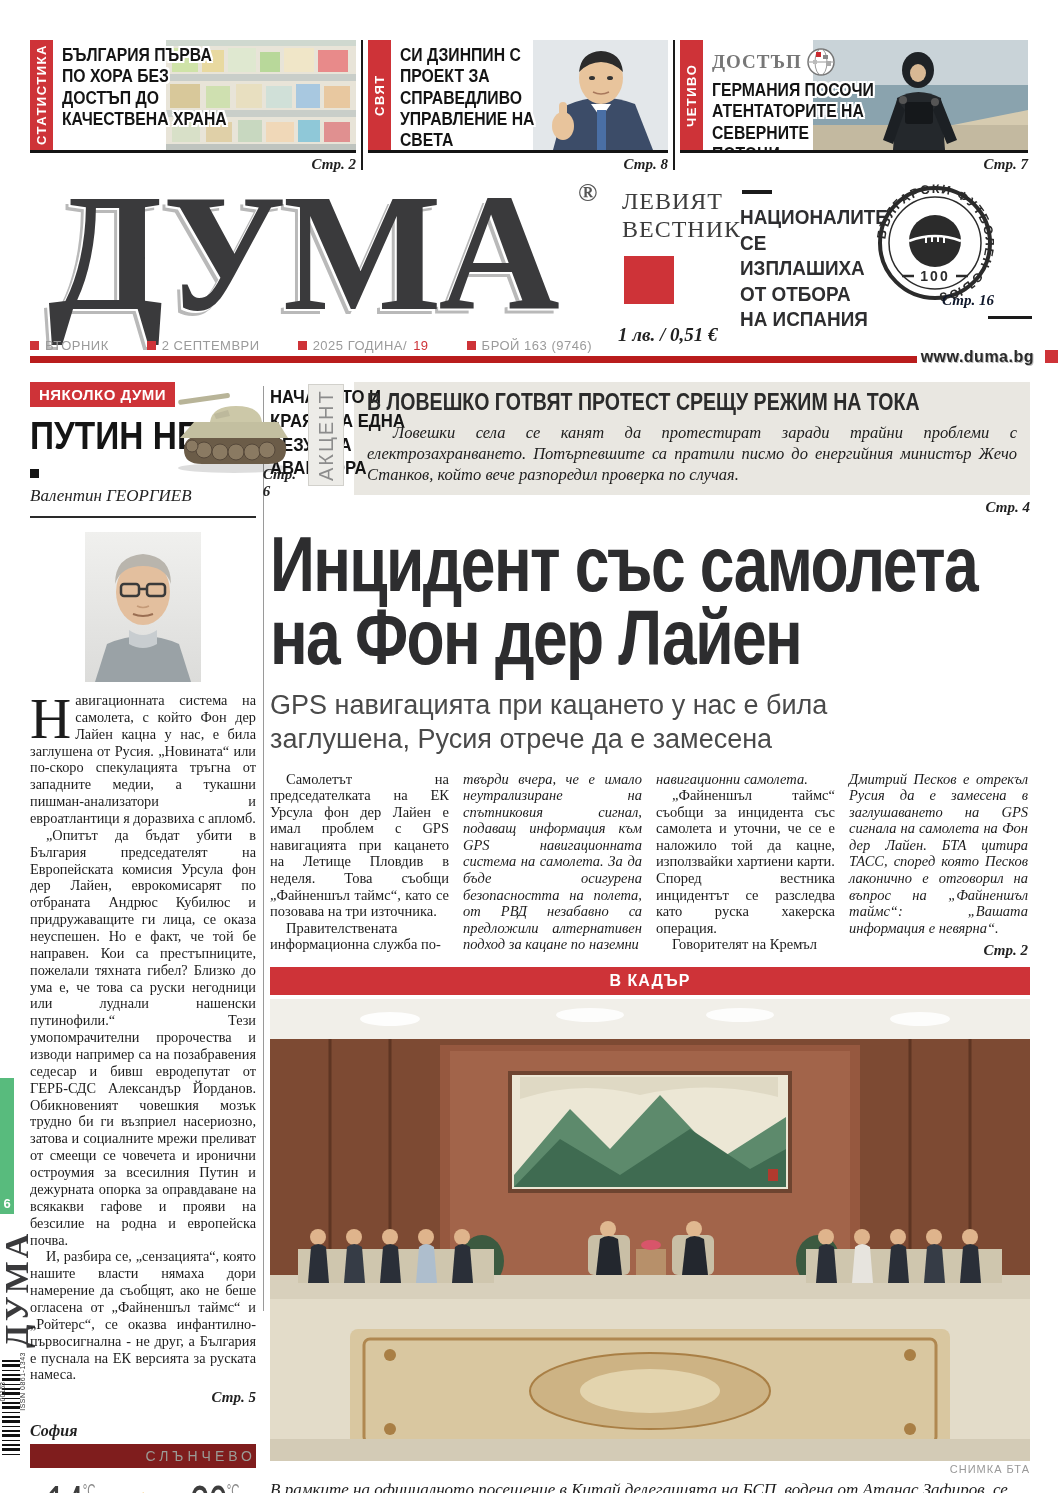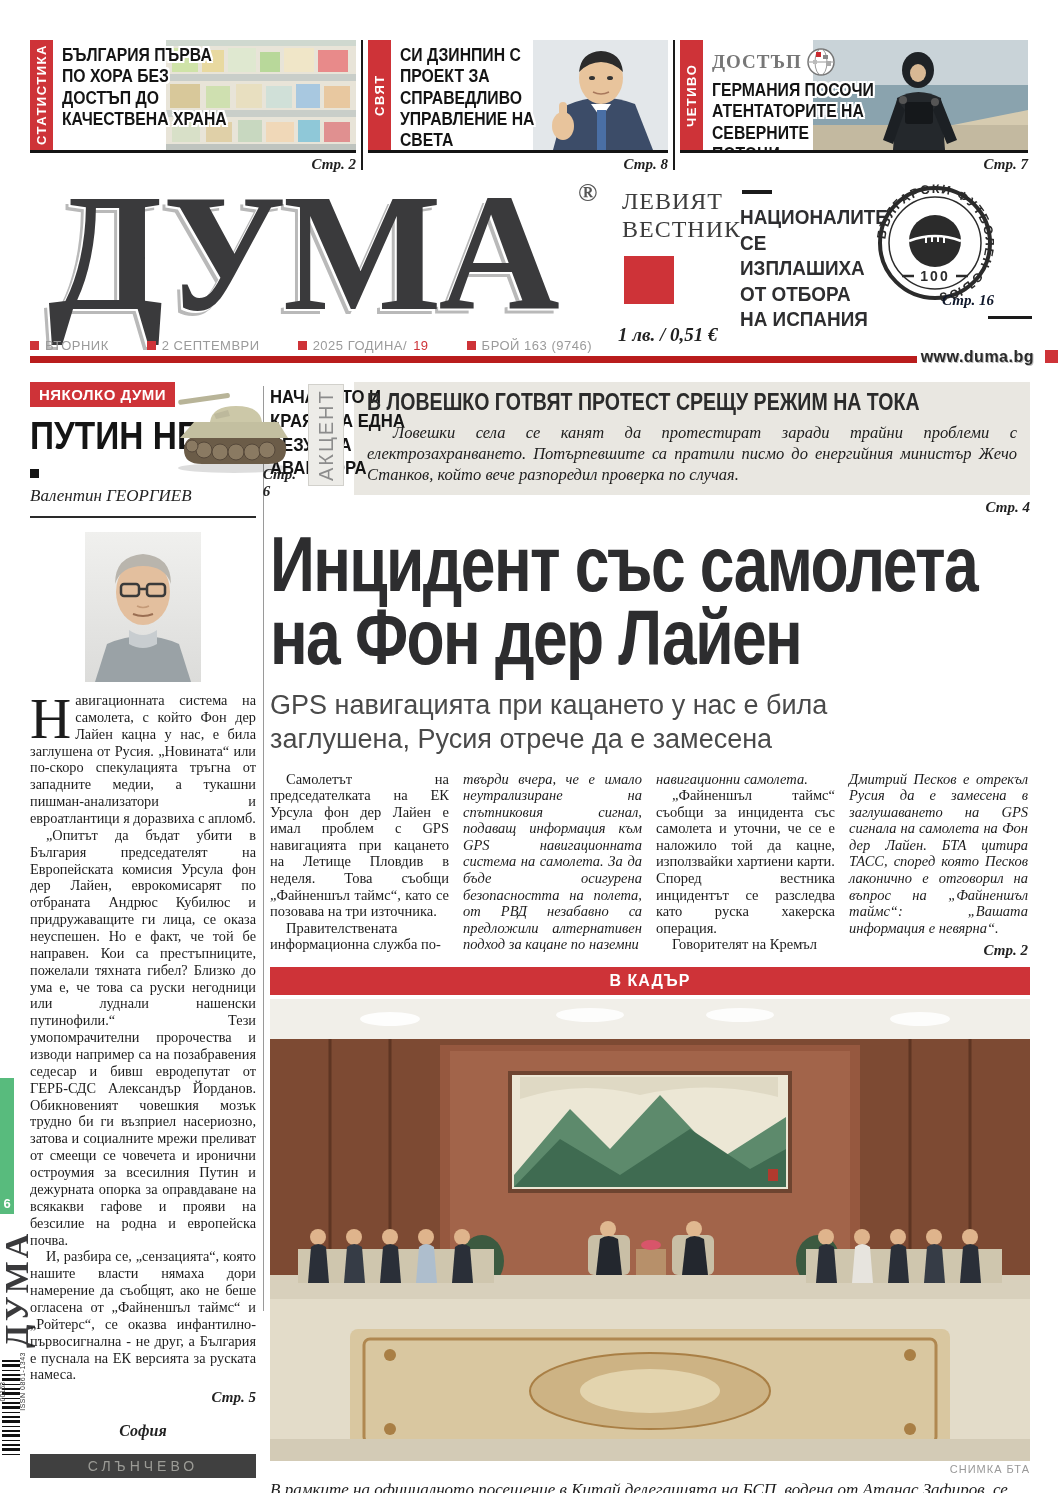--- a/index.html
+++ b/index.html
@@ -72,22 +72,22 @@
   .op-author{font:italic 17px "Liberation Serif",serif;color:#222;}
   .op-rule{border:none;border-top:2px solid #2a2a2a;margin:10px 0 0;}
   .op-photo{display:block;margin:14px auto 10px;}
   .op-body{font:14.3px/1.18 "Liberation Serif",serif;text-align:justify;color:#1c1c1c;}
   .op-body p{margin:0;}
   .op-body p.ind{text-indent:16px;}
   .dropcap{float:left;font:400 57px/0.8 "Liberation Serif",serif;padding:4px 4px 0 0;color:#1c1c1c;}
   .pageref{font:bold italic 15px "Liberation Serif",serif;text-align:right;color:#222;margin-top:6px;}
   
   .weather{margin-top:16px;}
-  .w-city{text-align:center;font:bold italic 16px "Liberation Serif",serif;color:#222;}
-  .w-bar{margin-top:14px;background:#404040;color:#9b9b96;text-align:center;
+  .w-city{font:bold italic 16px "Liberation Serif",serif;color:#222;}
+  .w-bar{margin-top:4px;background:#7f1d1d;color:#9b9b96;text-align:right;
          font:14px "Liberation Sans",sans-serif;letter-spacing:4px;padding:4px 0;}
   .w-row{display:flex;align-items:center;justify-content:space-between;margin-top:6px;}
   .w-temp{font:400 58px/1 "Liberation Sans",sans-serif;color:#3d3d3d;transform:scaleX(.6);transform-origin:center;
           letter-spacing:-2px;display:flex;align-items:flex-start;}
   .w-deg{font-size:19px;color:#8a8a8a;margin-top:4px;letter-spacing:0;}
 
   
   .vdiv{position:absolute;left:263px;top:386px;width:1px;height:925px;background:#9a9a9a;}
   .main{position:absolute;left:270px;top:382px;width:760px;}
   .row1{display:flex;align-items:flex-start;}

